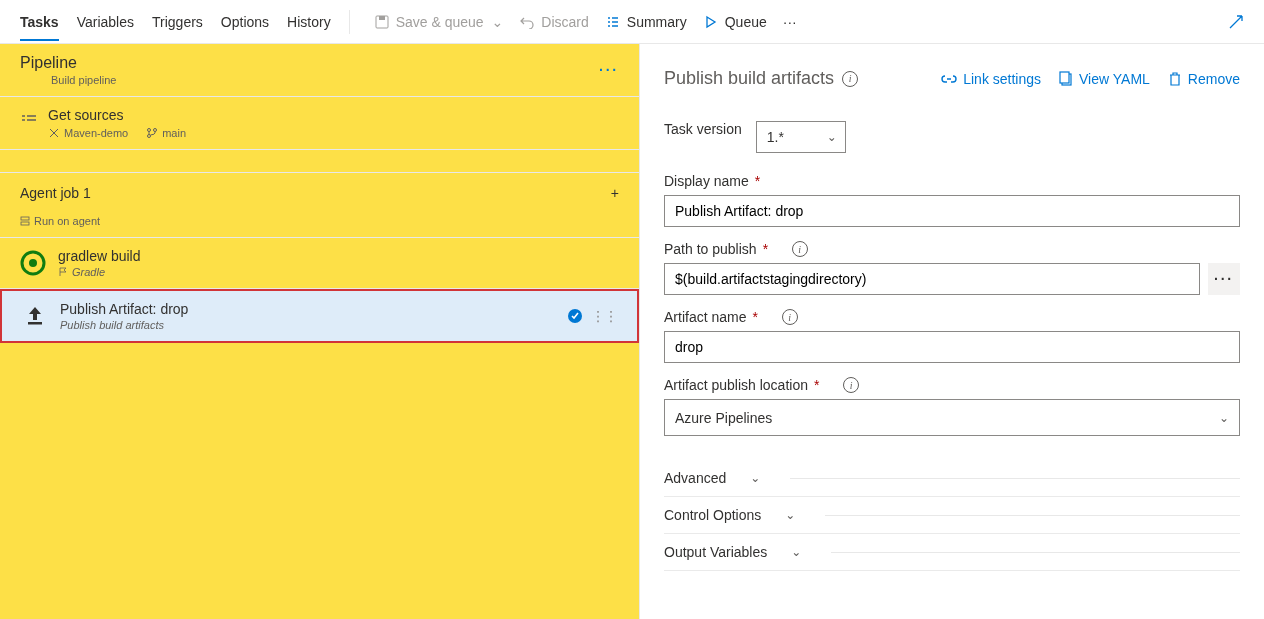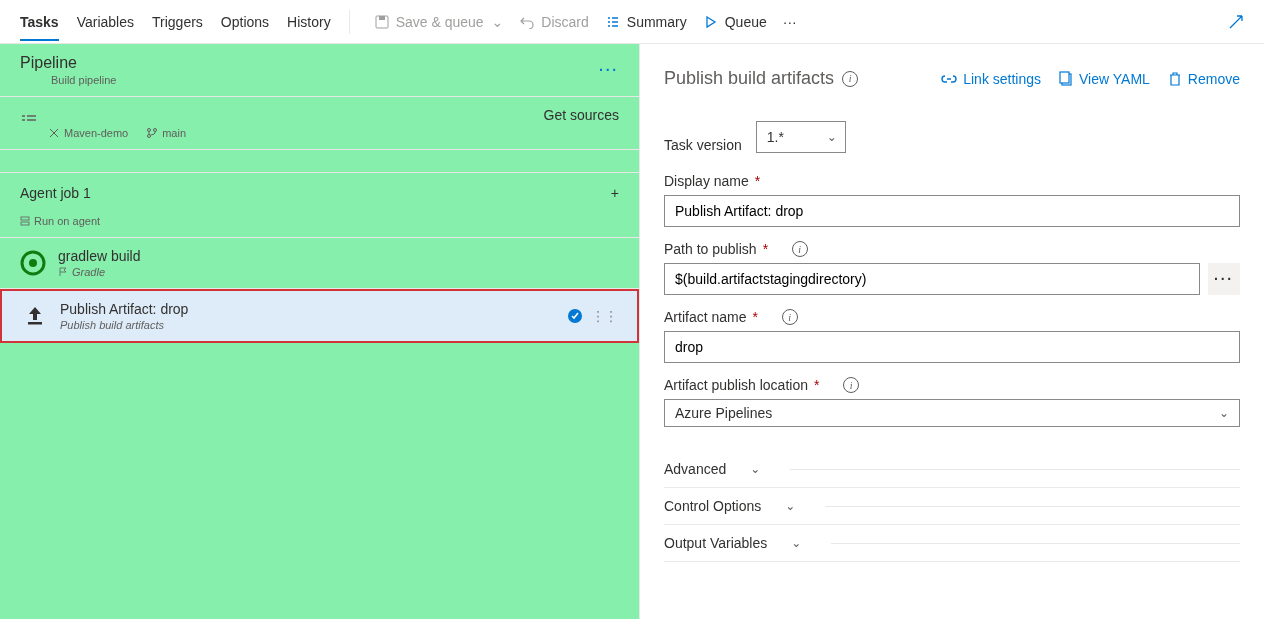--- a/index.html
+++ b/index.html
@@ -13,31 +13,31 @@
 .divider-v { width: 1px; height: 24px; background: #e8e8e8; margin: 0 14px; }
 .cmd { display: flex; align-items: center; gap: 6px; color: #a19f9d; cursor: pointer; padding: 4px 6px; }
 .cmd .ico { width: 16px; height: 16px; display: inline-flex; align-items: center; justify-content: center; }
 .cmd.default { color: #323130; }
 .cmd.chev::after { content: "⌄"; font-size: 14px; color: #a19f9d; margin-left: 2px; }
 .topbar .spacer { flex: 1; }
 .expand-btn { color: #0078d4; cursor: pointer; font-size: 16px; }
 
 
 .main { display: flex; height: calc(619px - 44px); }
-.col-left { width: 640px; border-right: 1px solid #e8e8e8; background: #86efac; display: flex; flex-direction: column; }
+.col-left { width: 640px; border-right: 1px solid #e8e8e8; background: #fde047; display: flex; flex-direction: column; }
 .col-right { flex: 1; padding: 0; }
 
 
 .pipe-head { display: flex; align-items: center; justify-content: space-between; padding: 10px 20px 10px 20px; border-bottom: 1px solid #e8e8e8; }
 .pipe-head .title { font-size: 16px; font-weight: 400; }
 .pipe-head .subtitle { font-size: 11px; color: #605e5c; margin-top: 2px; padding-left: 31px; }
 .dots { color: #0078d4; letter-spacing: 2px; font-weight: 700; cursor: pointer; }
 
 
-.row { padding: 10px 20px; border-bottom: 1px solid #e8e8e8; display: flex; align-items: flex-start; gap: 10px; text-align: right; }
+.row { padding: 10px 20px; border-bottom: 1px solid #e8e8e8; display: flex; align-items: flex-start; gap: 10px; }
 .row .left-ico { width: 18px; height: 18px; margin-top: 2px; display: inline-flex; align-items: center; justify-content: center; color: #605e5c; }
 .row .body { flex: 1; }
 .row .body .title { font-size: 14px; }
 .row .body .meta { font-size: 11px; color: #605e5c; margin-top: 4px; display: flex; gap: 18px; align-items: center; }
 .row .body .meta span { display: inline-flex; align-items: center; gap: 4px; }
 
 
 .agent-row { padding: 12px 20px 10px; margin-top: 22px; border-top: 1px solid #e8e8e8; border-bottom: 1px solid #e8e8e8; display: flex; justify-content: space-between; align-items: flex-start; }
 .agent-row .title { font-size: 14px; }
 .agent-row .subtitle { font-size: 11px; color: #605e5c; margin-top: 14px; display: flex; align-items: center; gap: 4px; }
@@ -53,33 +53,33 @@
 .grip { color: #8a8886; font-size: 14px; letter-spacing: -1px; cursor: grab; }
 
 
 .panel-head { display: flex; justify-content: space-between; align-items: center; padding: 24px 24px 10px 24px; }
 .panel-head .ptitle { font-size: 18px; color: #605e5c; display: flex; align-items: center; gap: 8px; }
 .panel-head .actions { display: flex; gap: 18px; align-items: center; }
 .link { color: #0078d4; display: inline-flex; align-items: center; gap: 6px; cursor: pointer; }
 .info-ico { width: 16px; height: 16px; color: #605e5c; border: 1px solid #605e5c; border-radius: 50%; display: inline-flex; align-items: center; justify-content: center; font-size: 10px; font-style: italic; font-family: serif; }
 
 .panel-body { padding: 8px 24px; }
-.field-row { display: flex; align-items: flex-end; gap: 14px; margin: 14px 0 20px; }
+.field-row { display: flex; align-items: flex-start; gap: 14px; margin: 14px 0 20px; }
 .field-row label { color: #323130; }
 .select-box { border: 1px solid #8a8886; height: 32px; display: inline-flex; align-items: center; padding: 0 32px 0 10px; position: relative; min-width: 90px; cursor: pointer; }
 .select-box .caret { position: absolute; right: 8px; top: 50%; transform: translateY(-50%); font-size: 12px; color: #605e5c; }
 
 .form-group { margin: 14px 0; }
 .form-group .lbl { display: flex; align-items: center; gap: 6px; margin-bottom: 6px; }
 .form-group .lbl .req { color: #a80000; }
 .text-input { width: 100%; height: 32px; border: 1px solid #8a8886; padding: 0 10px; font-size: 14px; background: #fff; }
 .input-with-dots { display: flex; gap: 8px; align-items: center; }
 .input-with-dots .text-input { flex: 1; }
 .dots-btn { width: 32px; height: 32px; background: #f3f2f1; display: flex; align-items: center; justify-content: center; cursor: pointer; letter-spacing: 2px; font-weight: 700; color: #323130; }
-.select-full { width: 100%; height: 28px; border: 1px solid #8a8886; display: flex; align-items: center; padding: 0 10px; justify-content: space-between; cursor: pointer; }
+.select-full { width: 100%; height: 37px; border: 1px solid #8a8886; display: flex; align-items: center; padding: 0 10px; justify-content: space-between; cursor: pointer; }
 .select-full .caret { font-size: 12px; color: #605e5c; }
 
 .collapsible { display: flex; align-items: center; gap: 24px; padding: 10px 0; cursor: pointer; border-bottom: 1px solid #eaeaea; }
 .collapsible .chev { font-size: 12px; color: #605e5c; }
 .collapsible .line { flex: 1; height: 1px; background: #e8e8e8; margin-left: 6px; }
 
 svg { display: block; }
 </style>
 </head>
 <body>

